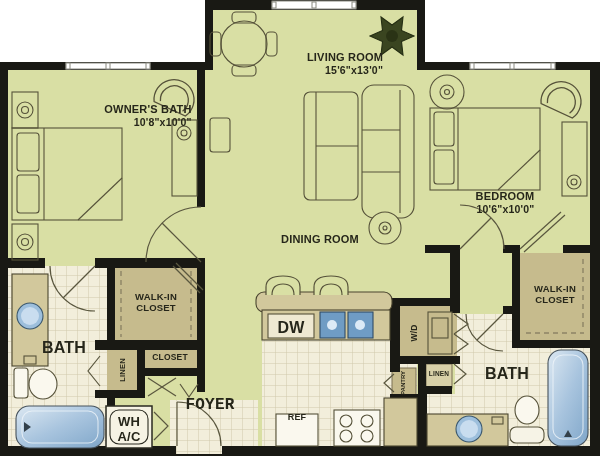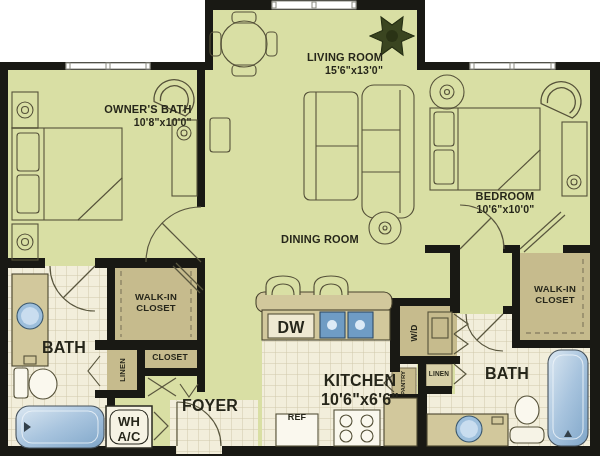--- a/index.html
+++ b/index.html
@@ -284,25 +284,21 @@
   <span>LIVING ROOM</span><br>
   <span class="dims">15'6"x13'0"</span>
 </div>
 <div class="rlabel big" style="left:505px;top:190px;">
   <span>BEDROOM</span><br>
   <span class="dims">10'6"x10'0"</span>
 </div>
 <div class="rlabel big" style="left:320px;top:233px;">
   <span>DINING ROOM</span>
 </div>
-<div class="rlabel med" style="left:360px;top:371px;">
-  <span>KITCHEN</span><br>
-  <span>10'6"x6'6"</span>
-</div>
-<div class="rlabel med" style="left:210px;top:396px;">
+<div class="rlabel med" style="left:210px;top:396px;font-family:Liberation Mono, monospace;">
   <span>FOYER</span>
 </div>
 <div class="rlabel med" style="left:64px;top:338px;">
   <span>BATH</span>
 </div>
 <div class="rlabel med" style="left:507px;top:364px;">
   <span>BATH</span>
 </div>
 <div class="rlabel small" style="left:156px;top:291px;font-size:9.5px;">
   <span>WALK-IN</span><br>

